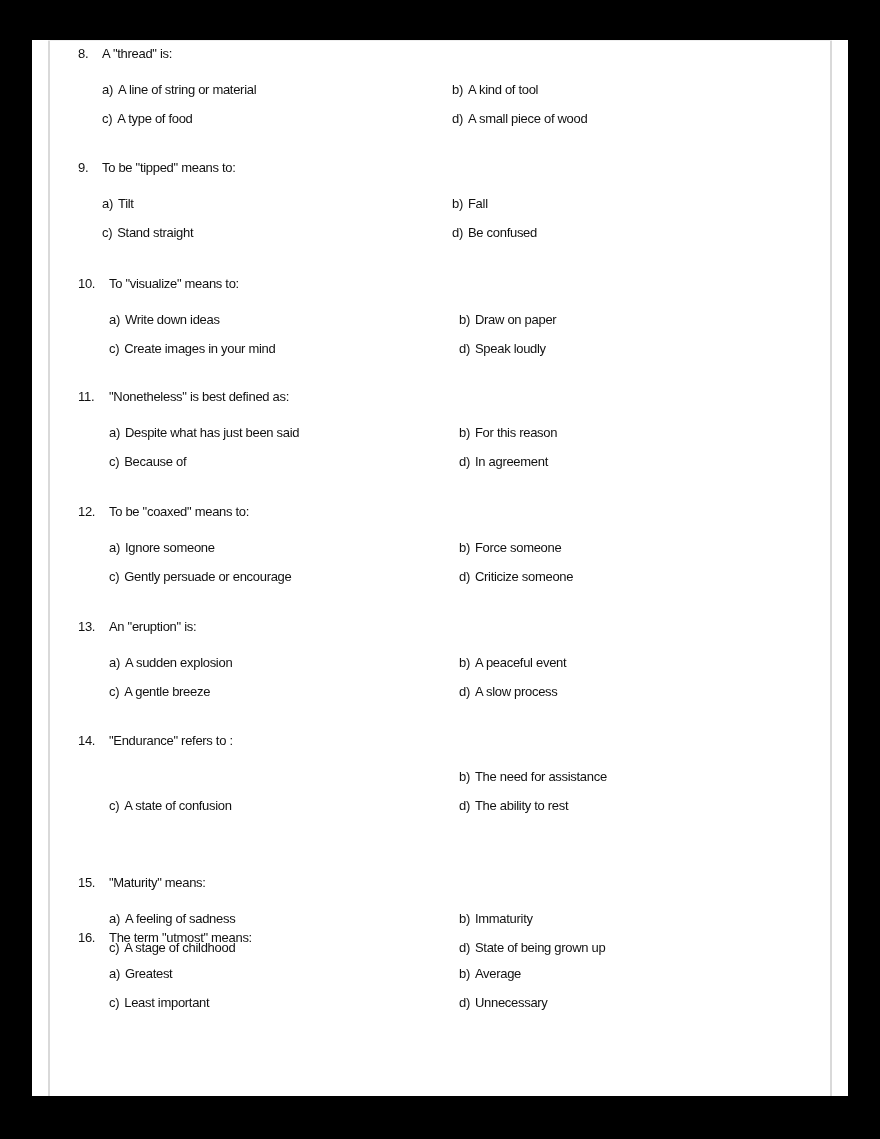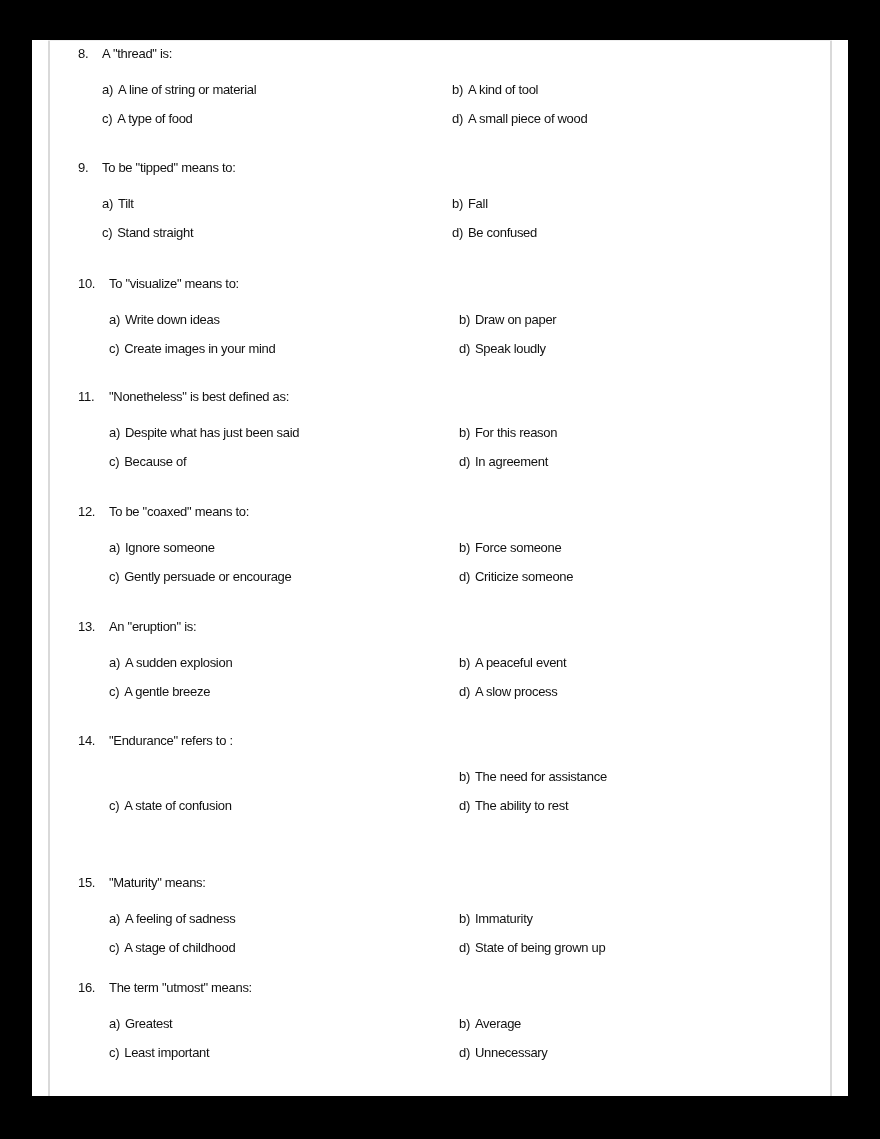--- a/index.html
+++ b/index.html
@@ -146,21 +146,21 @@
 
   <div class="question long" style="top:808px;margin-top:27px;">
     <span class="q-num">15.</span>
     <span class="q-text">"Maturity" means:</span>
     <div class="opt a"><span class="opt-letter">a)</span><span class="opt-text">A feeling of sadness</span></div>
     <div class="opt b"><span class="opt-letter">b)</span><span class="opt-text">Immaturity</span></div>
     <div class="opt c"><span class="opt-letter">c)</span><span class="opt-text">A stage of childhood</span></div>
     <div class="opt d"><span class="opt-letter">d)</span><span class="opt-text">State of being grown up</span></div>
   </div>
 
-  <div class="question long" style="top:940px;">
+  <div class="question long" style="top:890px;">
     <span class="q-num">16.</span>
     <span class="q-text">The term "utmost" means:</span>
     <div class="opt a"><span class="opt-letter">a)</span><span class="opt-text">Greatest</span></div>
     <div class="opt b"><span class="opt-letter">b)</span><span class="opt-text">Average</span></div>
     <div class="opt c"><span class="opt-letter">c)</span><span class="opt-text">Least important</span></div>
     <div class="opt d"><span class="opt-letter">d)</span><span class="opt-text">Unnecessary</span></div>
   </div>
 </div>
 
 </body></html>

